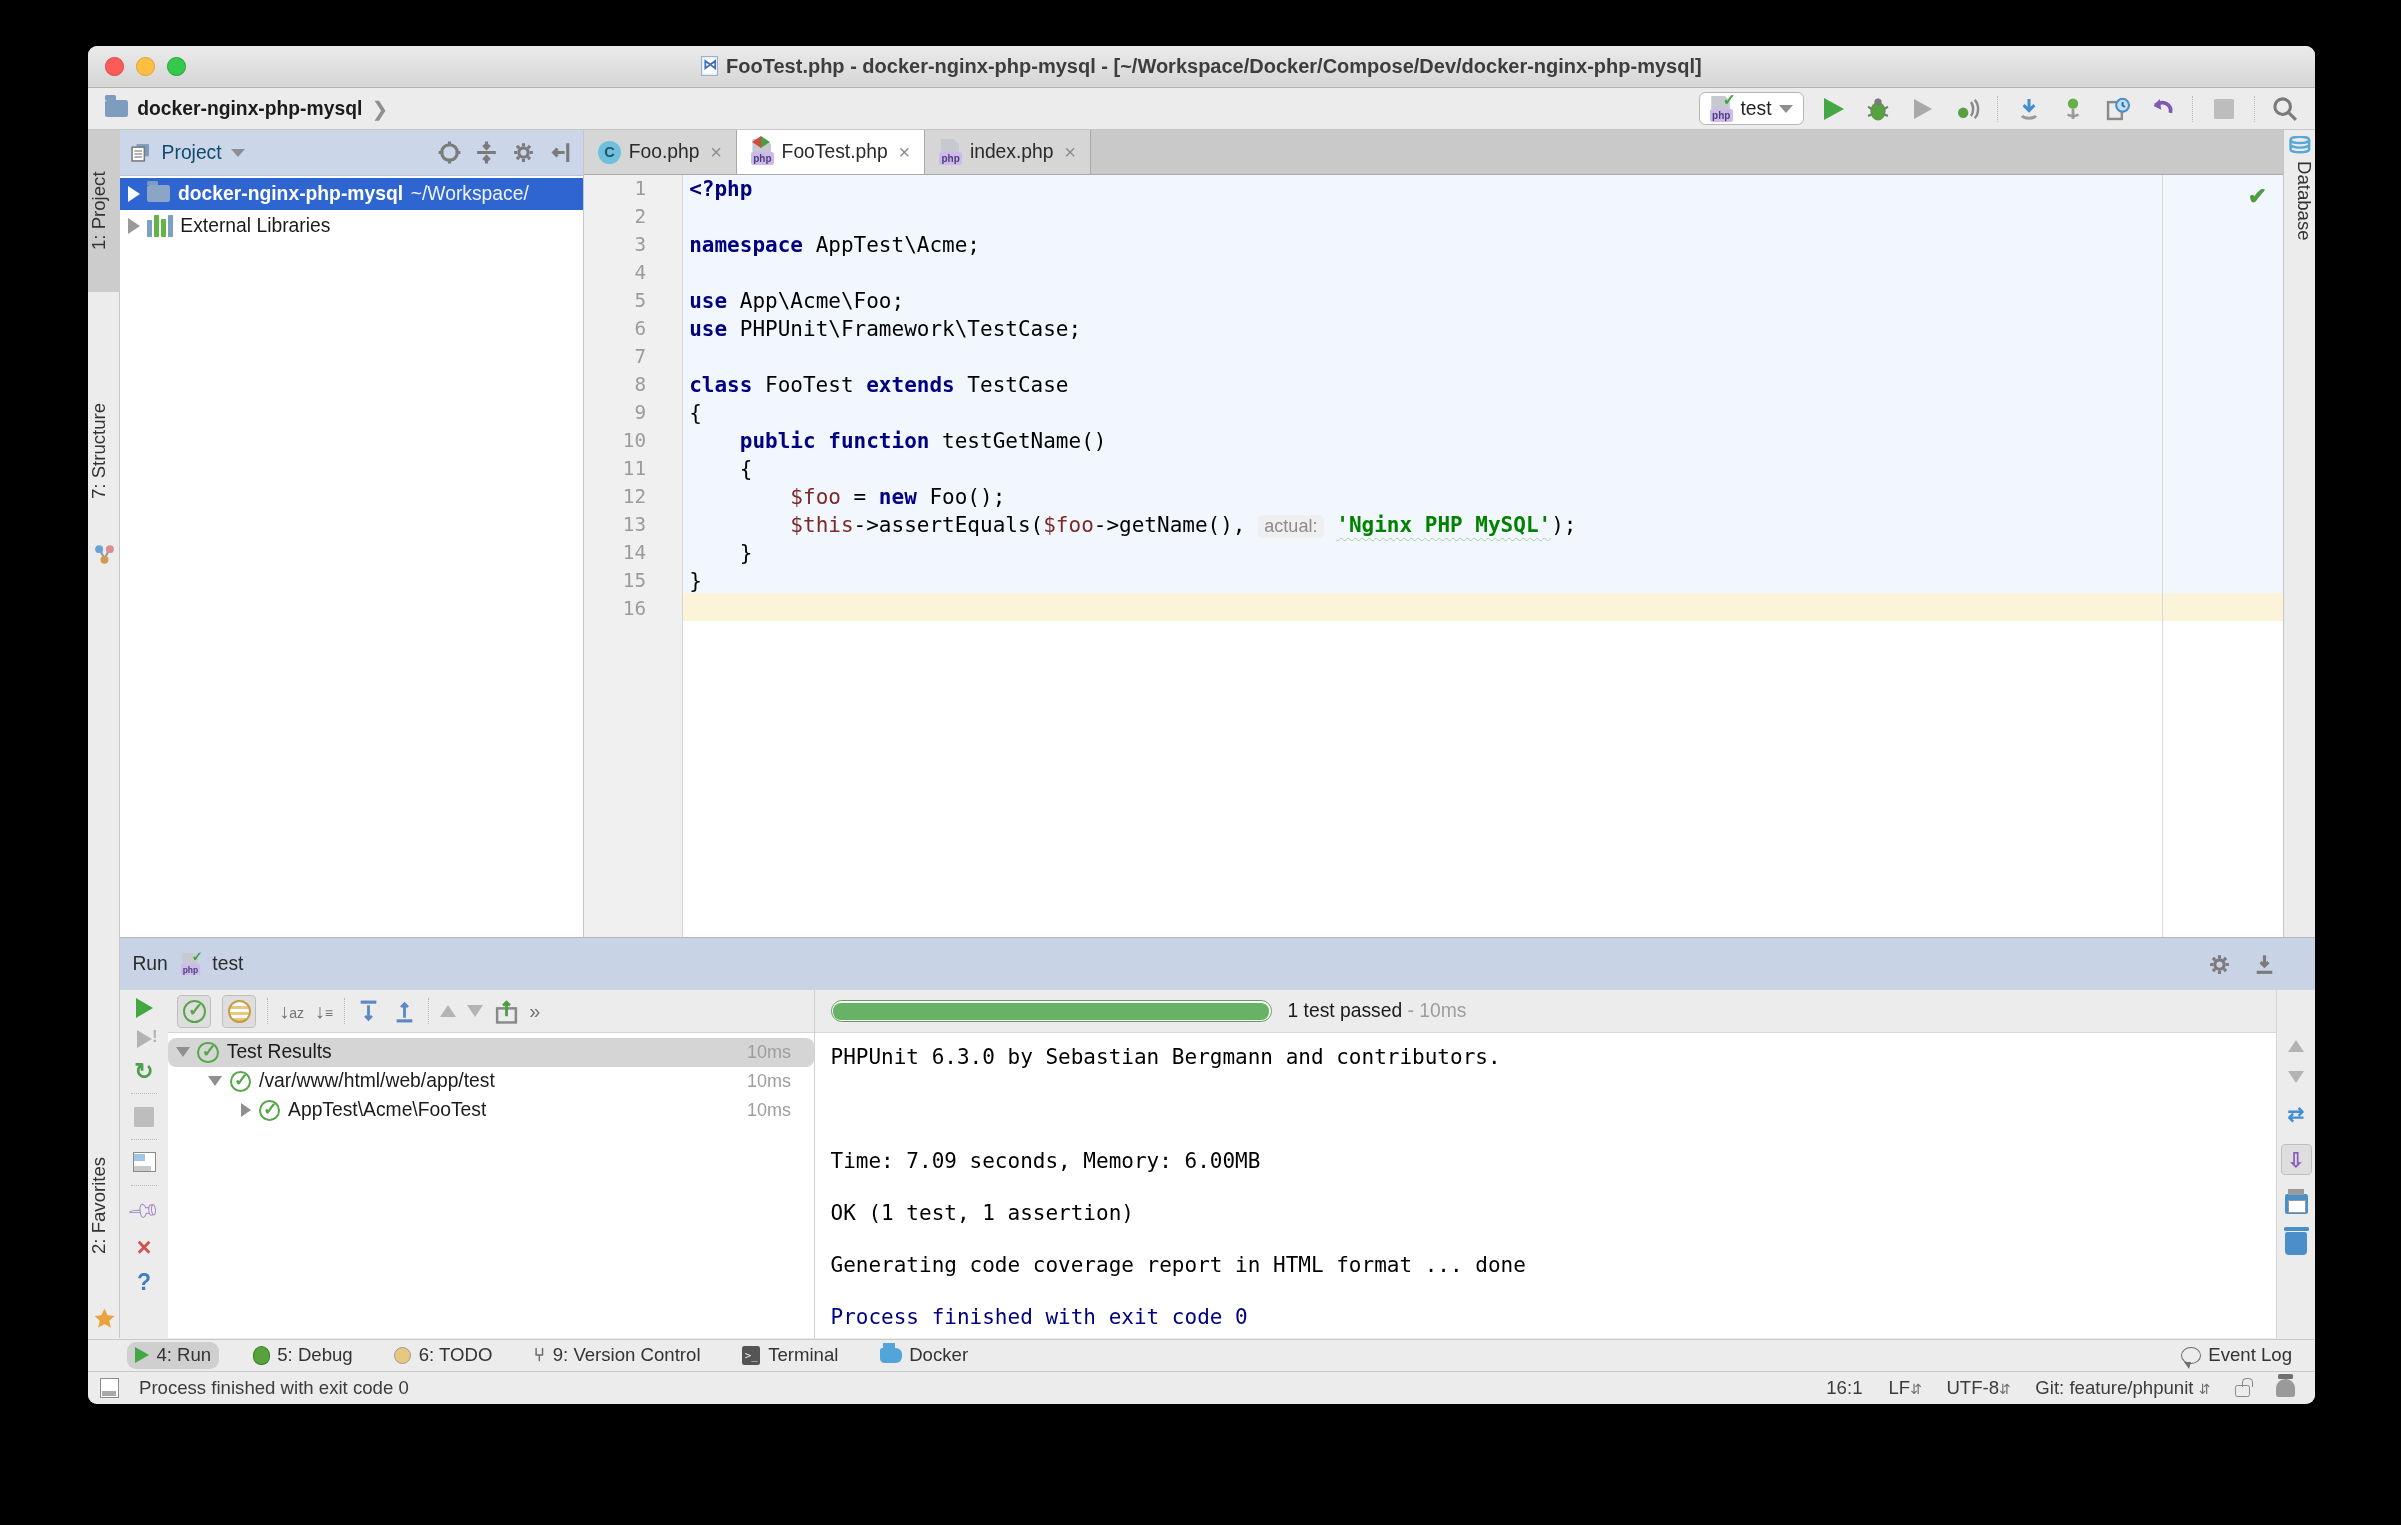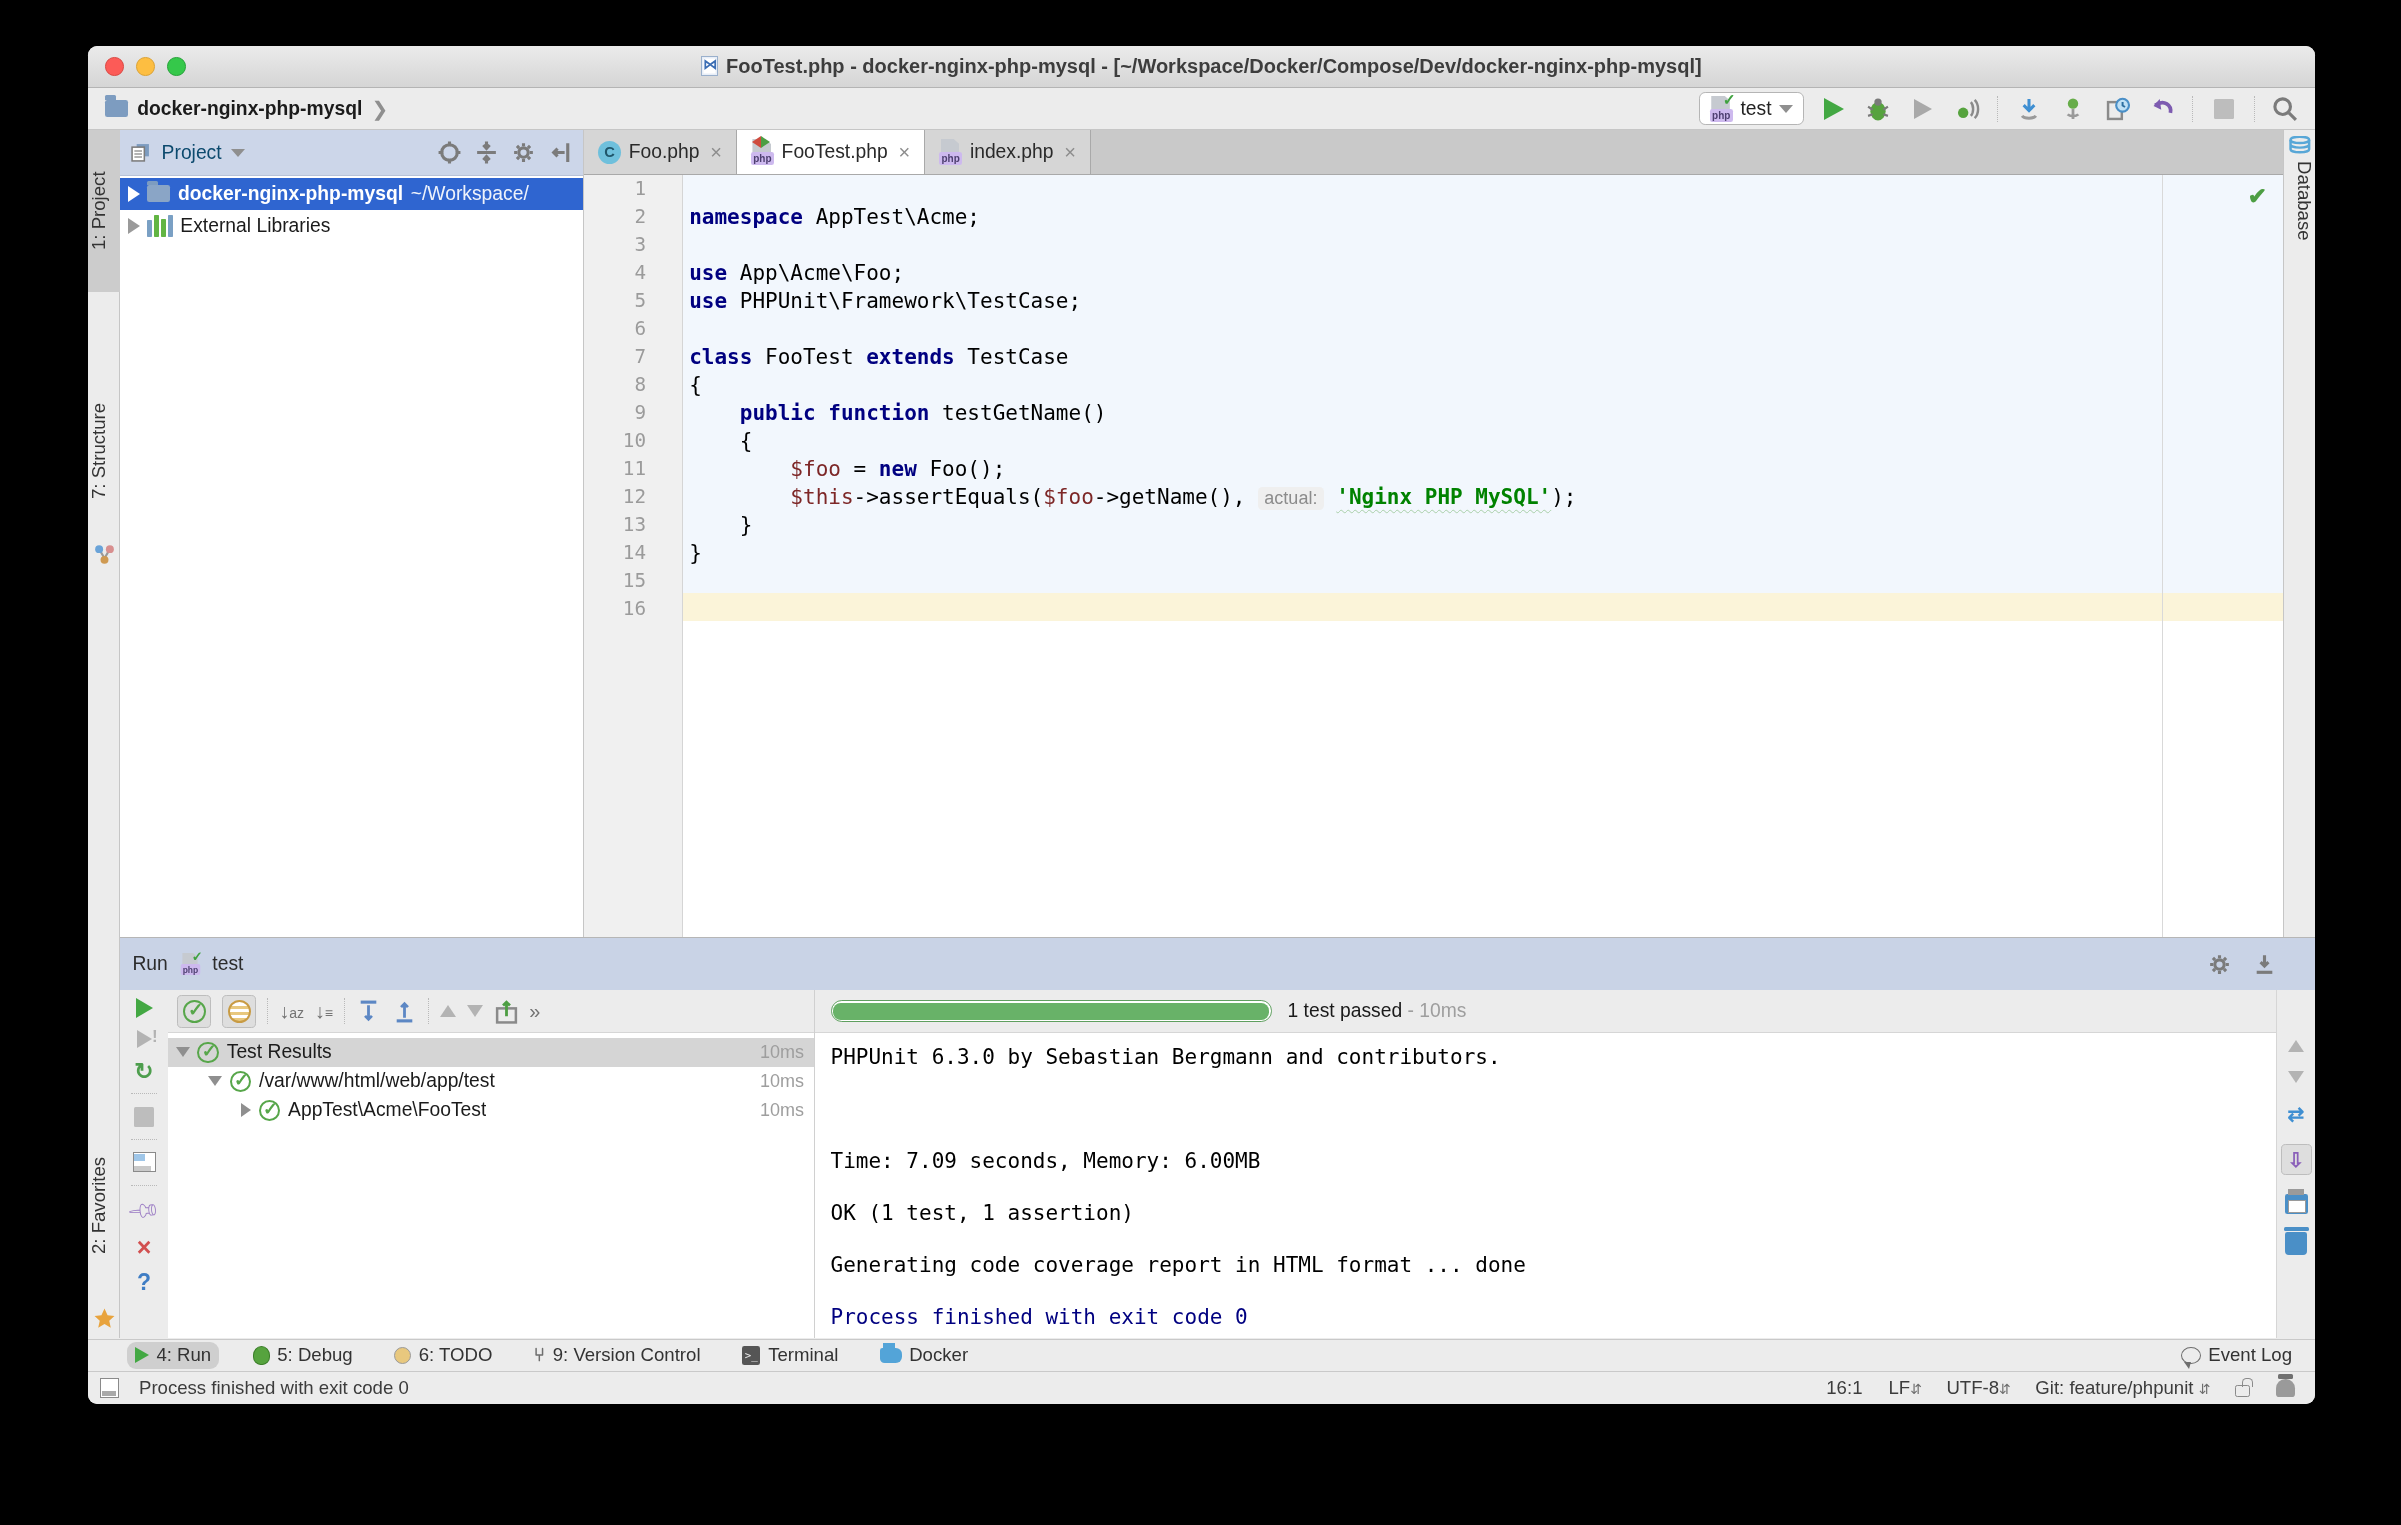--- a/index.html
+++ b/index.html
@@ -137,21 +137,21 @@
   .toggle { width:34px; height:32.5px; border:0.8px solid #bdbdbd; border-radius:4.6px; background:#dedede;
             display:flex; align-items:center; justify-content:center; }
   .ok-circle { width:23px; height:23px; border-radius:50%; border:2.3px solid #57a64a; position:relative; }
   .ok-circle:after { content:"✓"; position:absolute; left:3.1px; top:-3.1px; color:#57a64a; font-size:18.6px; font-weight:bold; }
   .ign-circle { width:23px; height:23px; border-radius:50%; border:2.3px solid #c89b44;
                 background:repeating-linear-gradient(0deg,#e8c87e 0 3.1px,#fff 3.1px 6.2px); }
   .fb-glyph { color:#737373; font-size:20px; }
   .arrow-up-g { width:0; height:0; border-left:8.5px solid transparent; border-right:8.5px solid transparent; border-bottom:12.4px solid #b3b3b3; }
   .arrow-dn-g { width:0; height:0; border-left:8.5px solid transparent; border-right:8.5px solid transparent; border-top:12.4px solid #b3b3b3; }
   .tree { padding-top:4.6px; font-size:19.3px; color:#1b1b1b; }
-  .trow { height:29px; display:flex; align-items:center; gap:7.7px; padding-right:10px; white-space:nowrap; overflow:hidden; }
+  .trow { height:29px; display:flex; align-items:center; gap:7.7px; padding-right:23px; white-space:nowrap; overflow:hidden;border-radius:8px; }
   .trow.selected { background:#d5d5d5; }
   .tw-dn { width:0; height:0; border-left:7.7px solid transparent; border-right:7.7px solid transparent; border-top:10.8px solid #8f8f8f; flex:0 0 auto;}
   .tw-rt { width:0; height:0; border-top:7.7px solid transparent; border-bottom:7.7px solid transparent; border-left:10.8px solid #8f8f8f; flex:0 0 auto;}
   .pass-ic { flex:0 0 auto; width:21.7px; height:21.7px; border-radius:50%; border:2.3px solid #57a64a; position:relative; }
   .pass-ic:after { content:"✓"; position:absolute; left:2.3px; top:-3.1px; color:#57a64a; font-size:18px; font-weight:bold; }
   .trow .tlabel { overflow:hidden; text-overflow:clip; }
   .trow .ttime { margin-left:auto; color:#9e9e9e; font-size:18px; flex:0 0 auto; }
 
   .console-pane { flex:1; display:flex; flex-direction:column; min-width:0; background:#fff; }
   .console-top { height:43px; background:#ececec; border-bottom:0.8px solid #d6d6d6;
@@ -409,20 +409,21 @@
                   <div class="num">10</div>
                   <div class="num">11</div>
                   <div class="num">12</div>
                   <div class="num">13</div>
                   <div class="num">14</div>
                   <div class="num">15</div>
                   <div class="num">16</div>
                 </div>
               </div>
             <div class="code" id="code-lines">
+                <div class="code-line"><span class="tk-kw">&lt;?php</span></div>
                 <div class="code-line"></div>
                 <div class="code-line"><span class="tk-kw">namespace</span><span> AppTest\Acme;</span></div>
                 <div class="code-line"></div>
                 <div class="code-line"><span class="tk-kw">use</span><span> App\Acme\Foo;</span></div>
                 <div class="code-line"><span class="tk-kw">use</span><span> PHPUnit\Framework\TestCase;</span></div>
                 <div class="code-line"></div>
                 <div class="code-line"><span class="tk-kw">class</span><span> FooTest </span><span class="tk-kw">extends</span><span> TestCase</span></div>
                 <div class="code-line"><span>{</span></div>
                 <div class="code-line"><span>    </span><span class="tk-kw">public function</span><span> testGetName()</span></div>
                 <div class="code-line"><span>    {</span></div>

